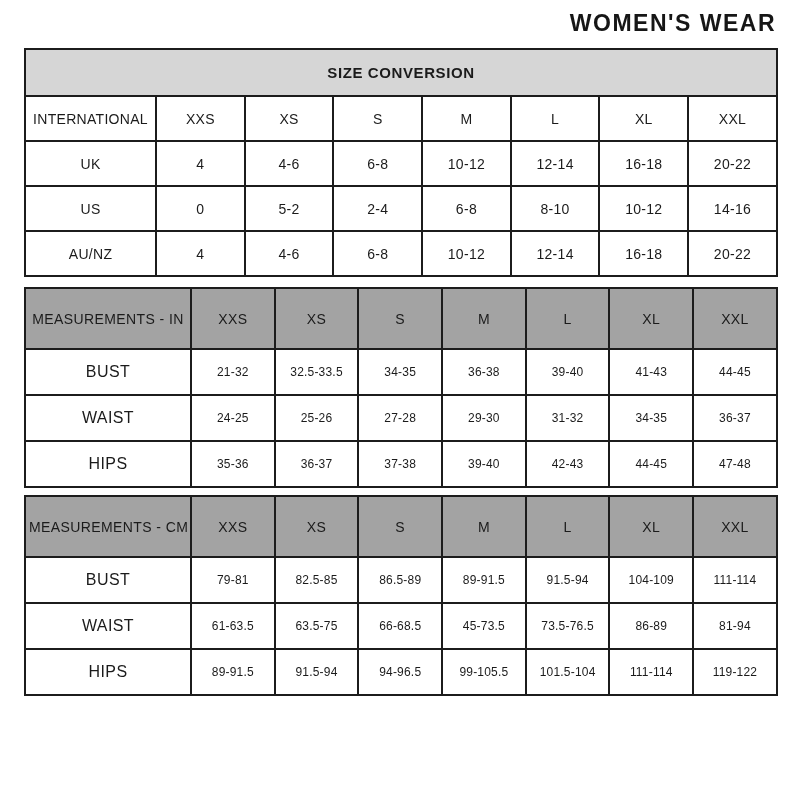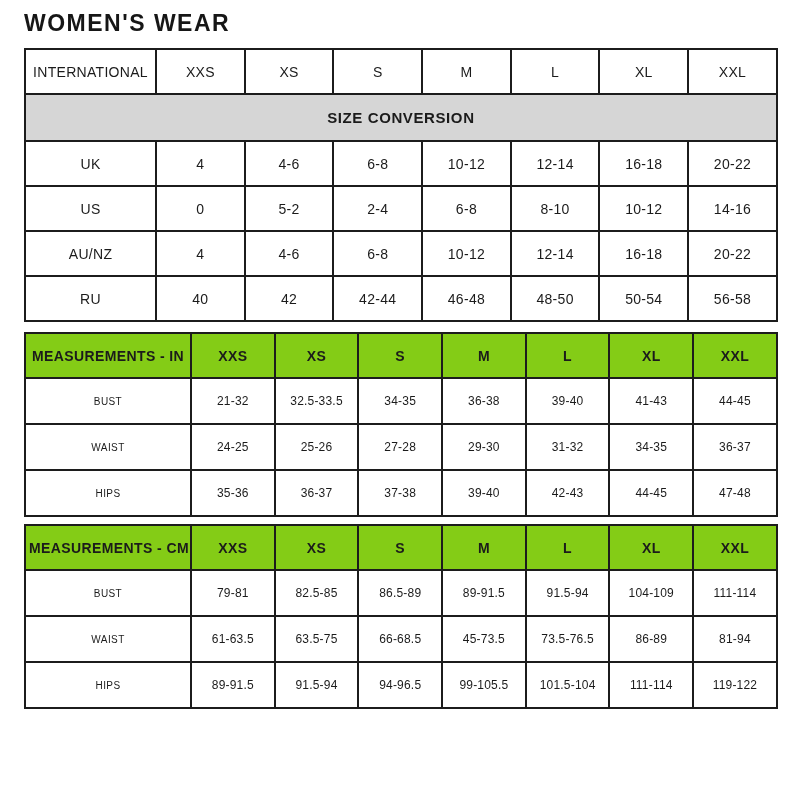--- a/index.html
+++ b/index.html
@@ -11,21 +11,21 @@
     background: #ffffff;
     font-family: "Liberation Sans", "DejaVu Sans", sans-serif;
     color: #1b1b1b;
   }
   .page {
     width: 800px;
     height: 800px;
     padding: 6px 24px 8px 24px;
   }
   .page-title {
-    text-align: left;
+    text-align: right;
     font-size: 23px;
     font-weight: 700;
     letter-spacing: 1.5px;
     margin: 4px 0 11px 0;
     color: #161616;
   }
   table {
     border-collapse: collapse;
     table-layout: fixed;
     width: 752px;
@@ -45,55 +45,55 @@
     height: 47px;
     background: #d6d6d6;
     font-weight: 700;
     font-size: 15px;
     letter-spacing: 0.6px;
   }
   
   .t23 { margin-bottom: 7px; }
   .t23 td { height: 46px; font-size: 12px; letter-spacing: 0.2px; }
   .t23 .hdr td {
-    height: 45px;
-    background: #84cc16;
-    font-weight: 700;
+    height: 61px;
+    background: #a3a3a3;
+    font-weight: 400;
     font-size: 14px;
     letter-spacing: 0.4px;
   }
-  .t23 .row-label { font-size: 10px; letter-spacing: 0.4px; margin-left: 19px; }
+  .t23 .row-label { font-size: 16px; letter-spacing: 0.4px; margin-left: 19px; }
 </style>
 </head>
 <body>
 
 <div class="page">
 
   <h1 class="page-title">WOMEN'S WEAR</h1>
 
   <table class="t1">
     <colgroup>
       <col style="width:131px">
       <col span="7" style="width:88.7px">
     </colgroup>
     <tbody>
+      <tr>
+        <td colspan="8" class="band-cell">SIZE CONVERSION</td>
+      </tr>
       <tr>
         <td>INTERNATIONAL</td>
         <td>XXS</td>
         <td>XS</td>
         <td>S</td>
         <td>M</td>
         <td>L</td>
         <td>XL</td>
         <td>XXL</td>
       </tr>
       <tr>
-        <td colspan="8" class="band-cell">SIZE CONVERSION</td>
-      </tr>
-      <tr>
         <td class="row-label">UK</td>
         <td>4</td>
         <td>4-6</td>
         <td>6-8</td>
         <td>10-12</td>
         <td>12-14</td>
         <td>16-18</td>
         <td>20-22</td>
       </tr>
       <tr>
@@ -108,30 +108,20 @@
       </tr>
       <tr>
         <td class="row-label">AU/NZ</td>
         <td>4</td>
         <td>4-6</td>
         <td>6-8</td>
         <td>10-12</td>
         <td>12-14</td>
         <td>16-18</td>
         <td>20-22</td>
-      </tr>
-      <tr>
-        <td class="row-label">RU</td>
-        <td>40</td>
-        <td>42</td>
-        <td>42-44</td>
-        <td>46-48</td>
-        <td>48-50</td>
-        <td>50-54</td>
-        <td>56-58</td>
       </tr>
     </tbody>
   </table>
 
   <table class="t23">
     <colgroup>
       <col style="width:166px">
       <col span="7" style="width:83.7px">
     </colgroup>
     <tbody>

